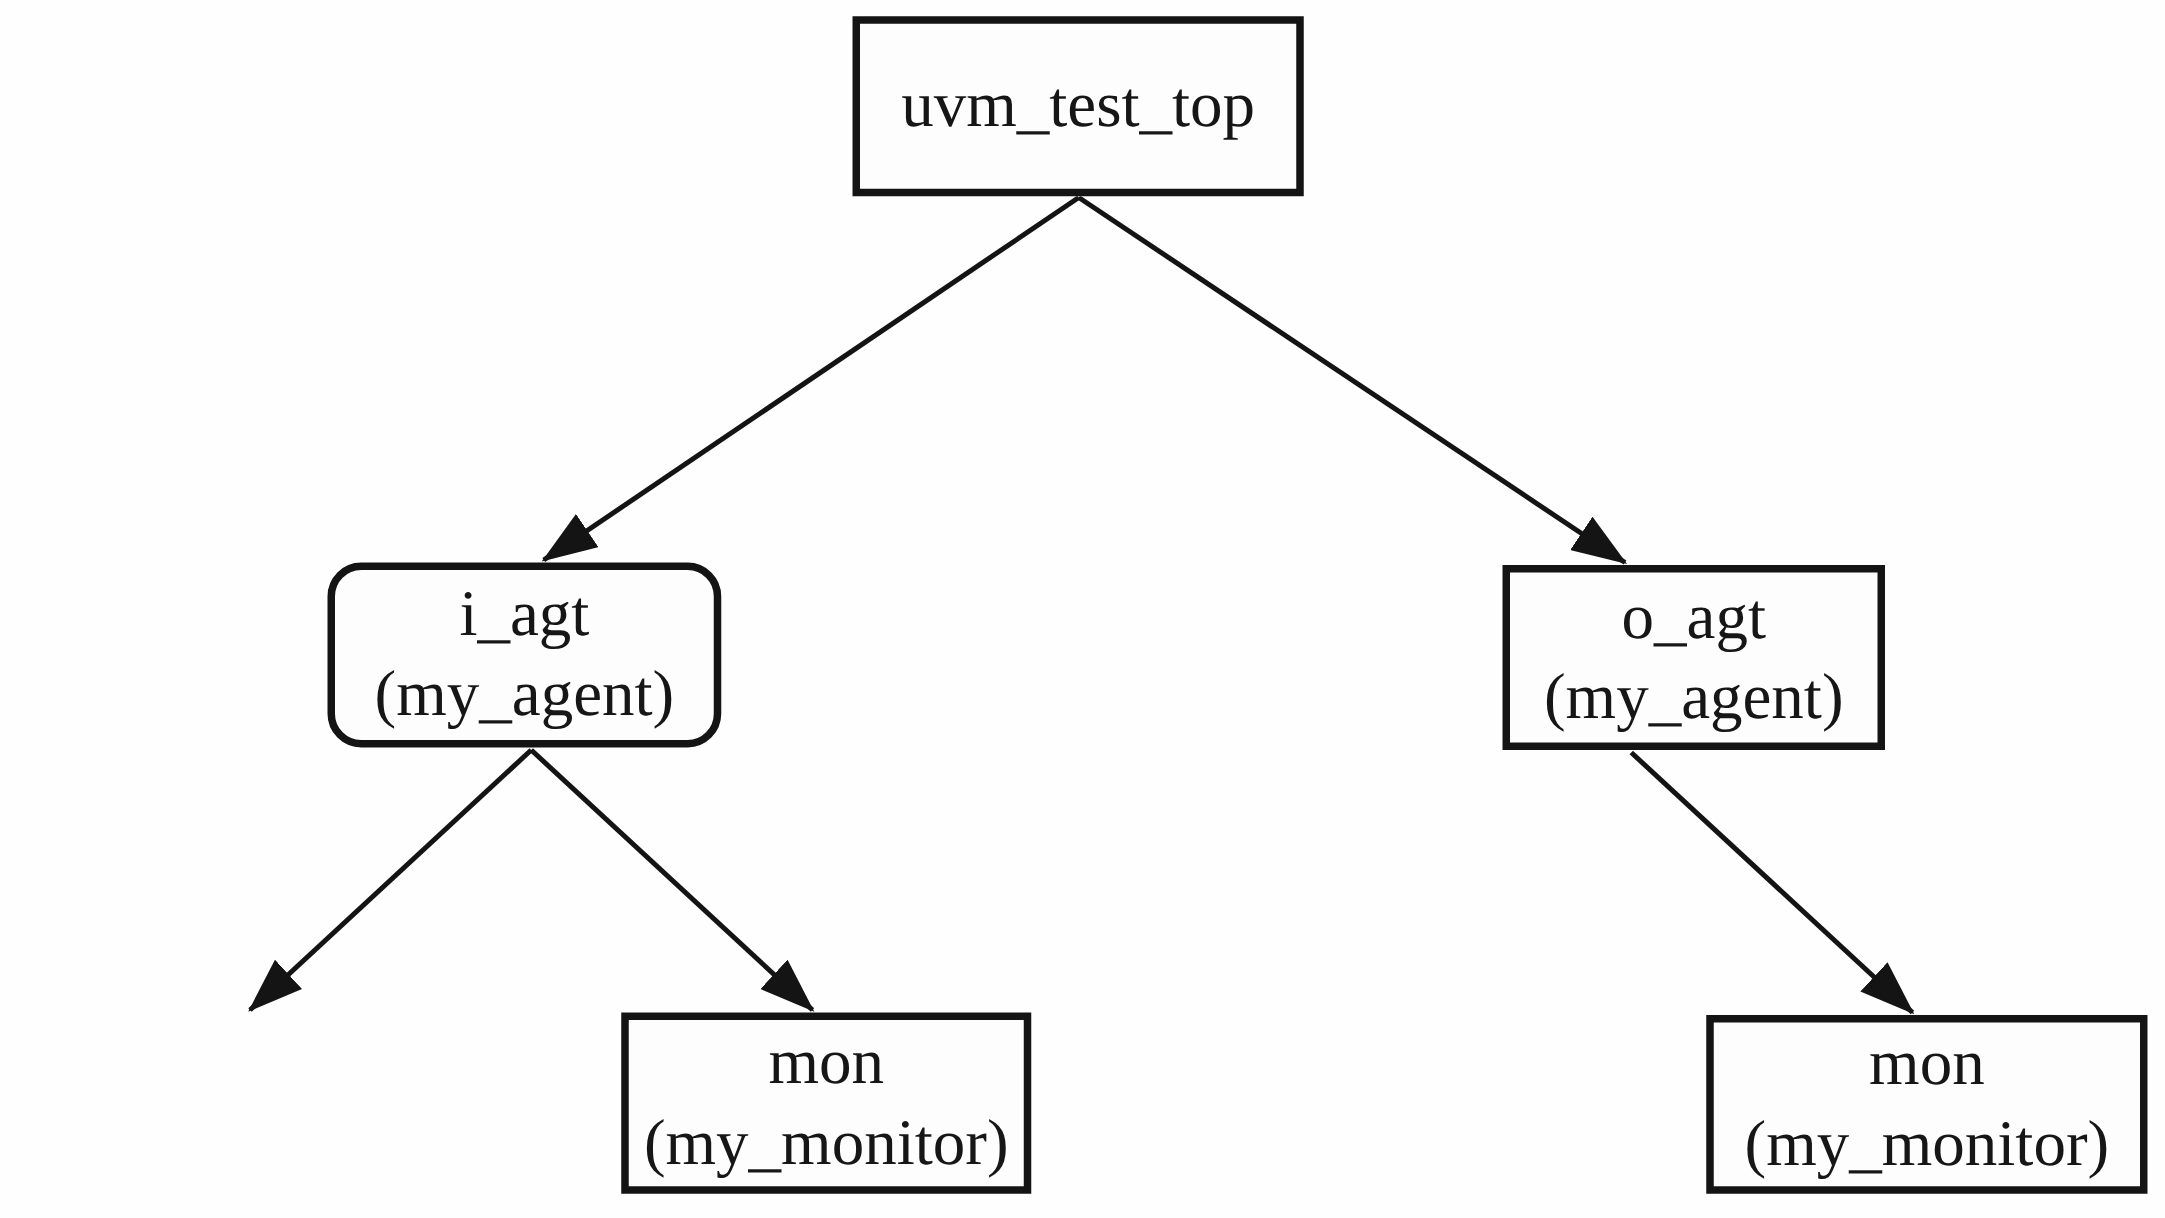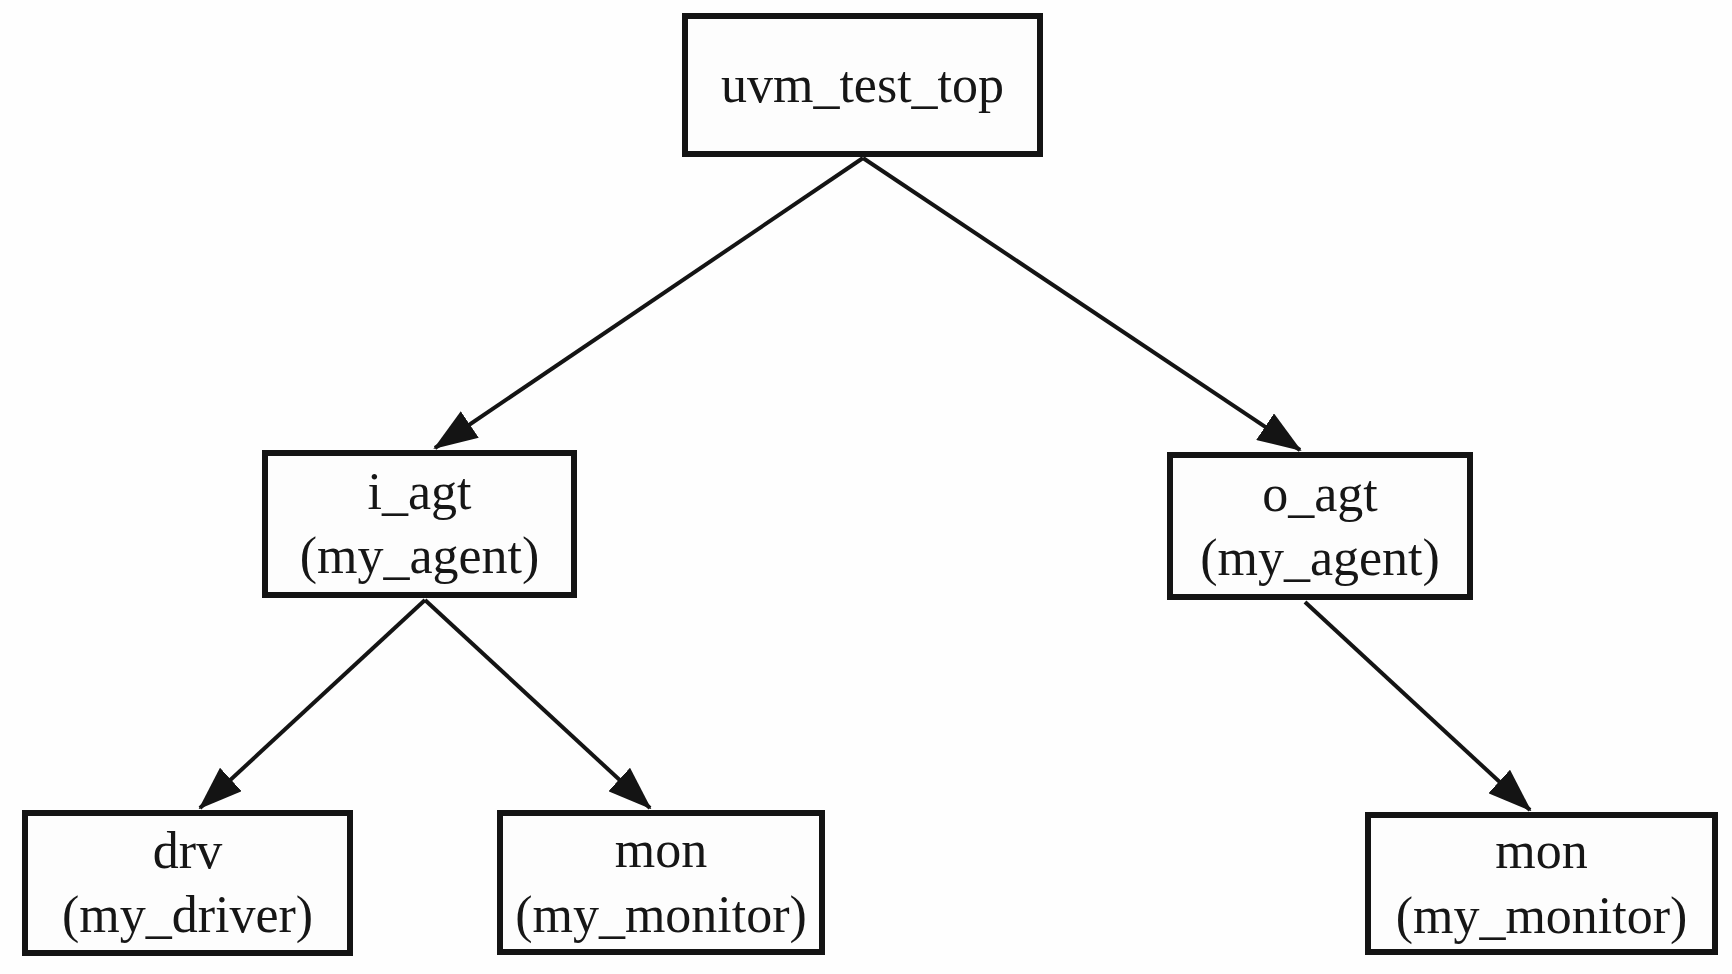--- a/index.html
+++ b/index.html
@@ -40,22 +40,22 @@
     line-height:1.24;
     letter-spacing:0;
     white-space:nowrap;
   }
   .node .name,
   .node .cls{
     display:block;
   }
   
   #node-uvm-test-top{ left:682px;  top:13px;  width:361px; height:144px; }
-  #node-i-agt       { left:262px;  top:450px; width:315px; height:148px; }
-  #node-o-agt       { left:1167px; top:452px; width:306px; height:148px; }
+  #node-i-agt       { left:262px;  top:450px; width:315px; height:148px;border-radius:27px; }
+  #node-o-agt       { left:1202px; top:452px; width:306px; height:148px; }
   #node-drv         { left:22px;   top:810px; width:331px; height:146px; }
   #node-mon-i       { left:497px;  top:810px; width:328px; height:145px; }
   #node-mon-o       { left:1365px; top:812px; width:353px; height:143px; }
   .edge{
     stroke:var(--line);
     stroke-width:4;
     fill:none;
   }
 </style>
 </head>
@@ -83,24 +83,20 @@
   <div class="node" id="node-i-agt">
     <span class="name">i_agt</span>
     <span class="cls">(my_agent)</span>
   </div>
 
   <div class="node" id="node-o-agt">
     <span class="name">o_agt</span>
     <span class="cls">(my_agent)</span>
   </div>
 
-  <div class="node" id="node-drv">
-    <span class="name">drv</span>
-    <span class="cls">(my_driver)</span>
-  </div>
 
   <div class="node" id="node-mon-i">
     <span class="name">mon</span>
     <span class="cls">(my_monitor)</span>
   </div>
 
   <div class="node" id="node-mon-o">
     <span class="name">mon</span>
     <span class="cls">(my_monitor)</span>
   </div>

